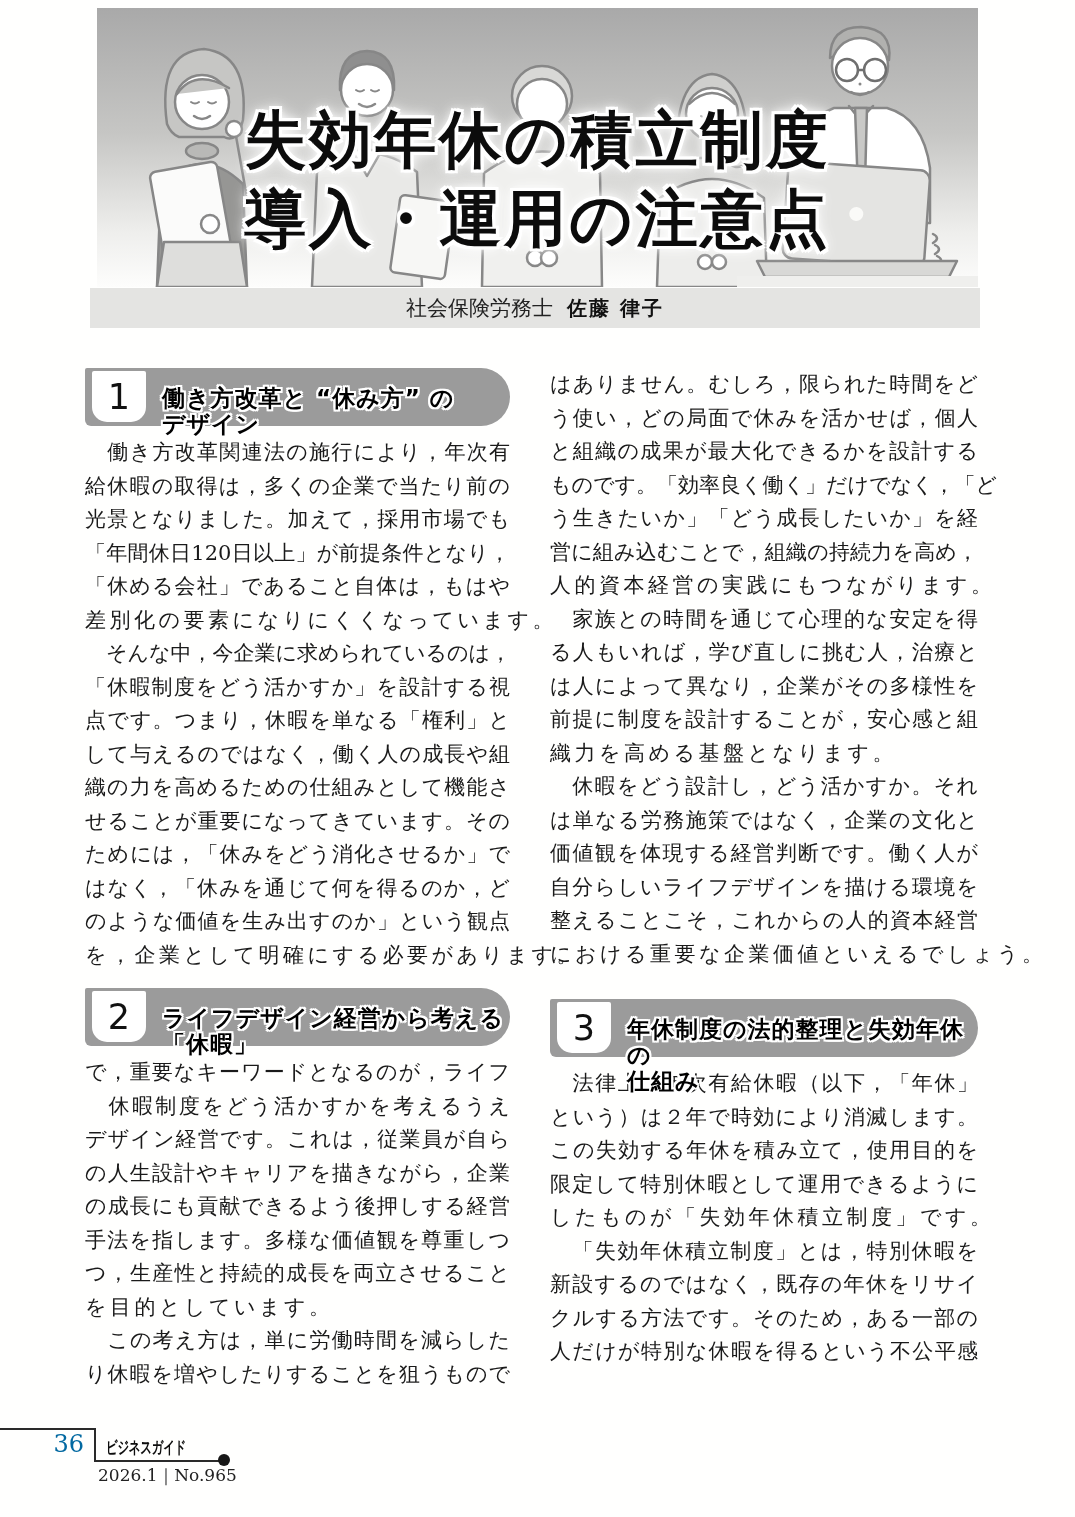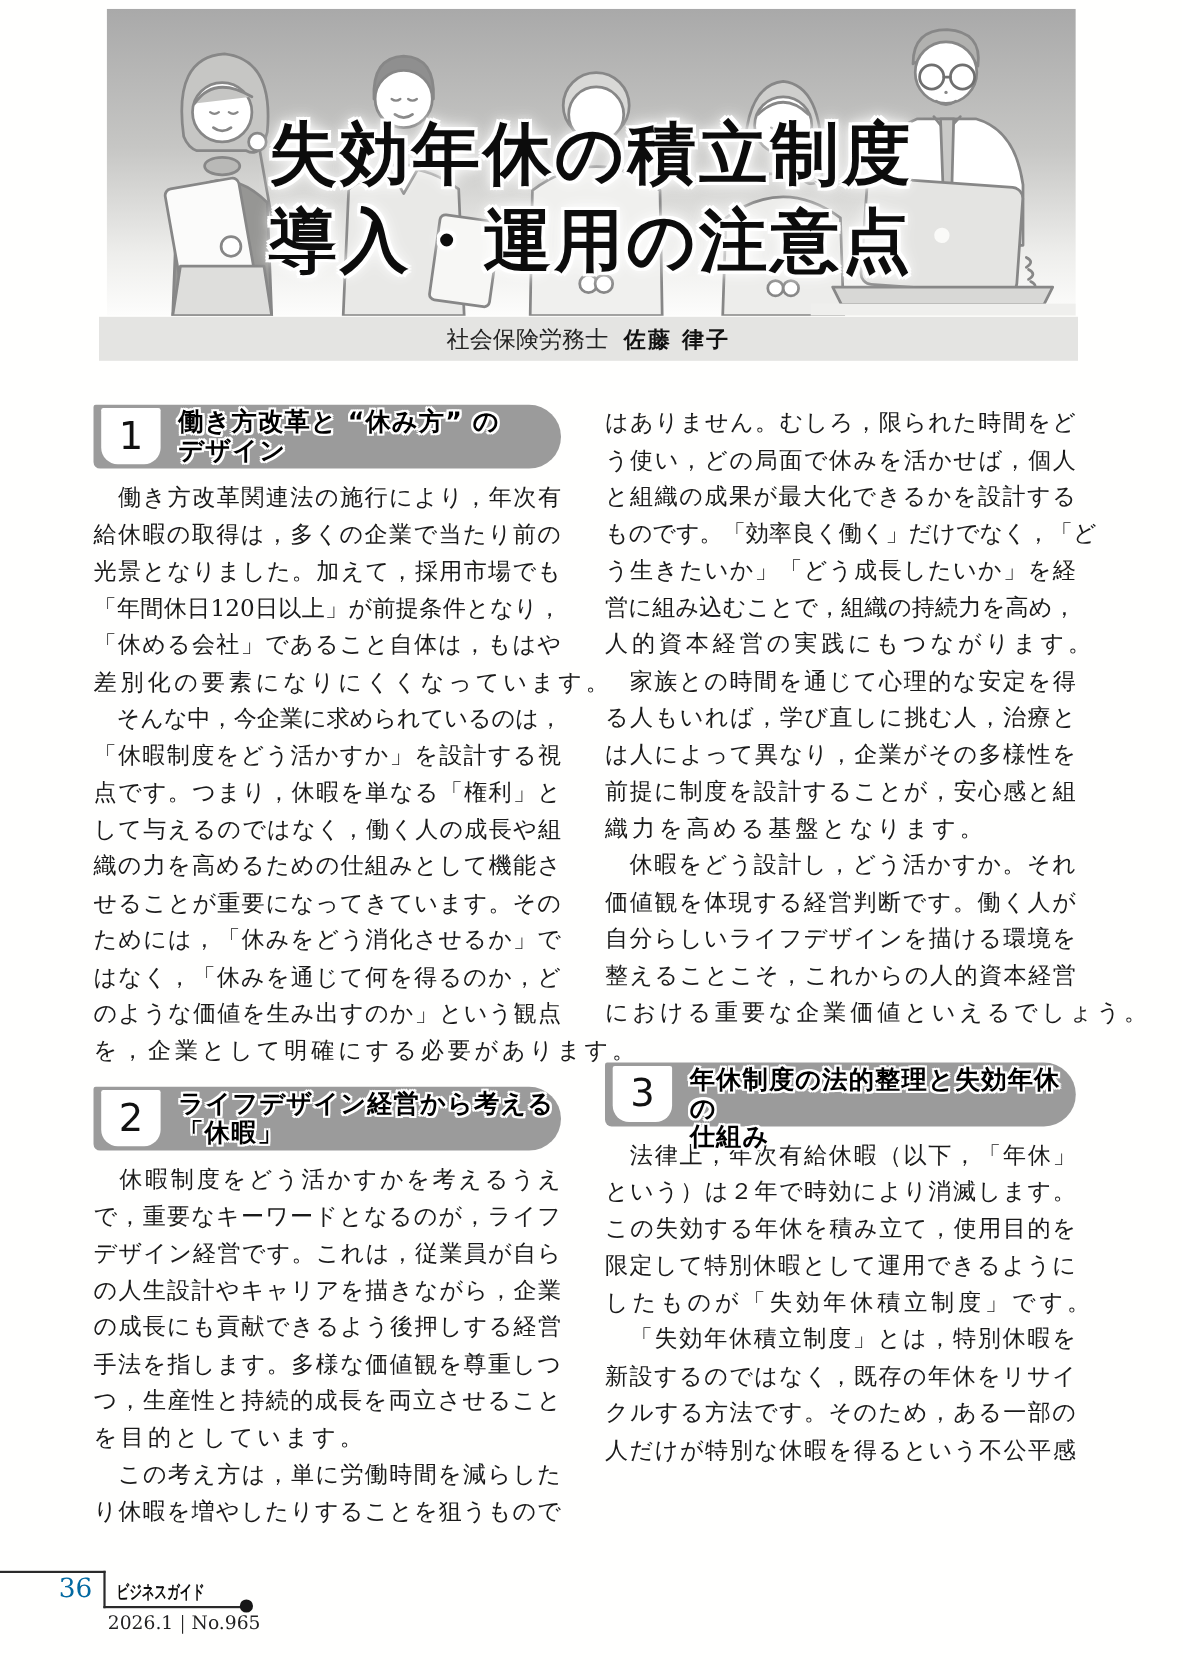--- a/index.html
+++ b/index.html
@@ -29,21 +29,21 @@
   .col-right{left:550px;width:428px;}
 
   
   .sec-band{position:relative;height:58px;background:#9b9b9b;
         border-radius:2px 29px 29px 6px;margin-bottom:10px;}
   .sec-band.mt16{margin-top:16px;}
   .sec-band.mt28{margin-top:28px;}
   .sec-num{position:absolute;left:7px;top:3px;width:54px;height:51px;background:#ffffff;
         border-radius:2px 2px 15px 15px;display:flex;align-items:center;justify-content:center;
         font-family:"DejaVu Sans","Liberation Sans",sans-serif;font-size:35px;color:#111;}
-  .sec-title{margin-left:77px;padding-top:3px;
+  .sec-title{margin-left:77px;padding-top:17px;
         font-family:"DejaVu Sans","Liberation Sans",sans-serif;font-weight:bold;
         font-size:23px;line-height:26px;color:#000;letter-spacing:1px;
         text-shadow:
           -2px -2px 0 #fff, 2px -2px 0 #fff, -2px 2px 0 #fff, 2px 2px 0 #fff,
           -2px 0 0 #fff, 2px 0 0 #fff, 0 -2px 0 #fff, 0 2px 0 #fff;}
 
   
   .para{margin:0;}
   .para .line{height:33.5px;line-height:33.5px;font-size:21px;
         text-align:justify;text-align-last:justify;text-justify:distribute;
@@ -189,22 +189,22 @@
         <div class="line last">を，企業として明確にする必要があります。</div>
       </div>
     <div class="sec-band mt16">
       <div class="sec-num">2</div>
       <div class="sec-title">
         <div>ライフデザイン経営から考える</div>
         <div>「休暇」</div>
       </div>
     </div>
     <div class="para">
+        <div class="line">で，重要なキーワードとなるのが，ライフ</div>
         <div class="line">　休暇制度をどう活かすかを考えるうえ</div>
-        <div class="line">で，重要なキーワードとなるのが，ライフ</div>
         <div class="line">デザイン経営です。これは，従業員が自ら</div>
         <div class="line">の人生設計やキャリアを描きながら，企業</div>
         <div class="line">の成長にも貢献できるよう後押しする経営</div>
         <div class="line">手法を指します。多様な価値観を尊重しつ</div>
         <div class="line">つ，生産性と持続的成長を両立させること</div>
         <div class="line last">を目的としています。</div>
       </div>
     <div class="para">
         <div class="line">　この考え方は，単に労働時間を減らした</div>
         <div class="line">り休暇を増やしたりすることを狙うもので</div>
@@ -223,20 +223,21 @@
       </div>
     <div class="para">
         <div class="line">　家族との時間を通じて心理的な安定を得</div>
         <div class="line">る人もいれば，学び直しに挑む人，治療と</div>
         <div class="line">は人によって異なり，企業がその多様性を</div>
         <div class="line">前提に制度を設計することが，安心感と組</div>
         <div class="line last">織力を高める基盤となります。</div>
       </div>
     <div class="para">
         <div class="line">　休暇をどう設計し，どう活かすか。それ</div>
+        <div class="line">は単なる労務施策ではなく，企業の文化と</div>
         <div class="line">価値観を体現する経営判断です。働く人が</div>
         <div class="line">自分らしいライフデザインを描ける環境を</div>
         <div class="line">整えることこそ，これからの人的資本経営</div>
         <div class="line last">における重要な企業価値といえるでしょう。</div>
       </div>
     <div class="sec-band mt28">
       <div class="sec-num">3</div>
       <div class="sec-title">
         <div>年休制度の法的整理と失効年休の</div>
         <div>仕組み</div>

